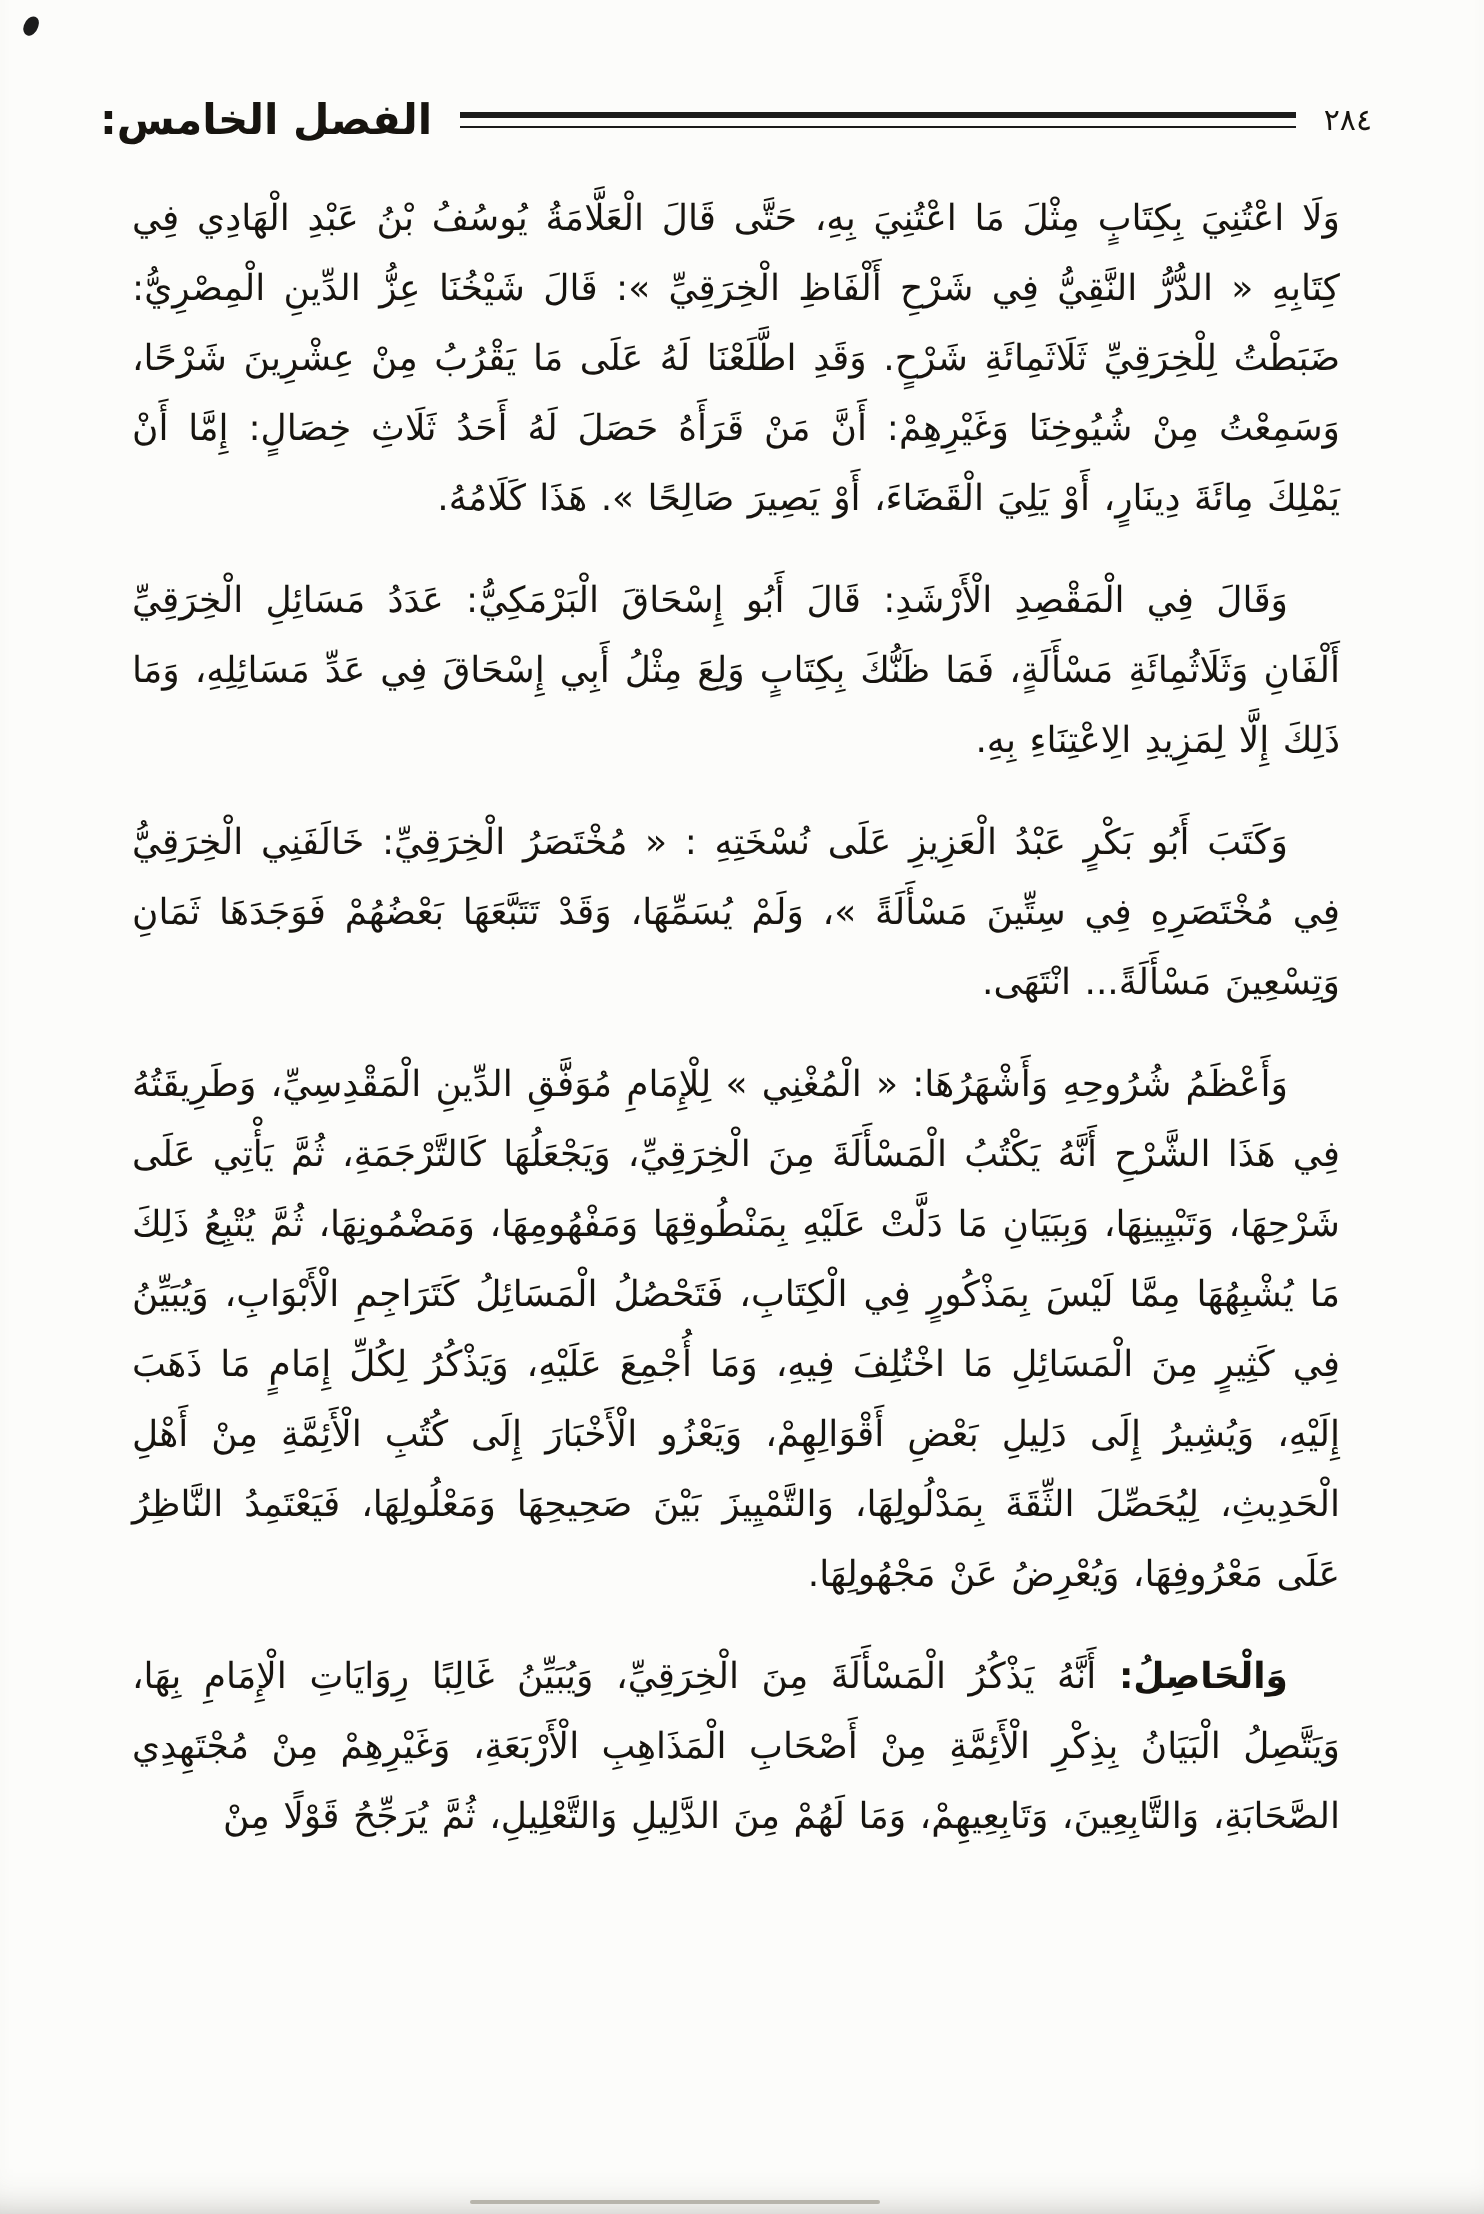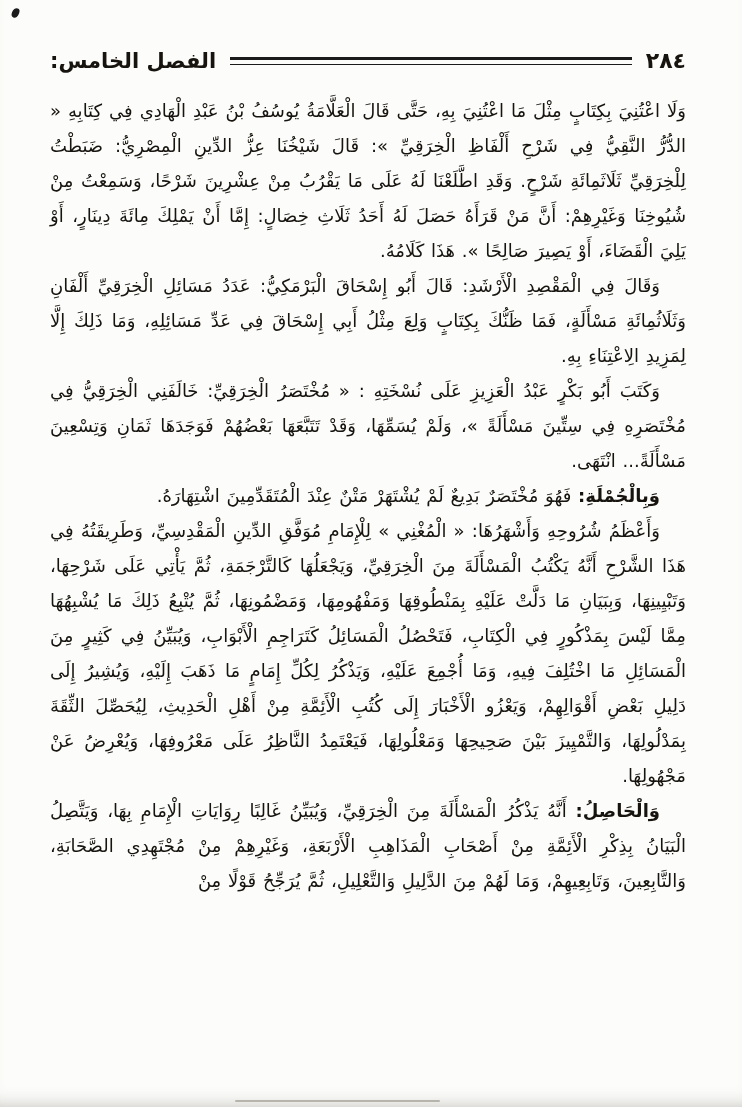--- a/index.html
+++ b/index.html
@@ -21,22 +21,22 @@
     box-shadow: inset 0 -16px 20px -18px rgba(90, 88, 80, 0.45);
   }
   .header {
     display: flex;
     align-items: center;
     gap: 10px;
     margin-top: 8px;
     margin-bottom: 20px;
   }
   .page-number {
-    font-weight: bold;
-    font-size: 22px;
+    font-weight: normal;
+    font-size: 15px;
     white-space: nowrap;
     letter-spacing: 1px;
   }
   .rule {
     flex: 1;
     height: 4px;
     border-top: 3px solid #1b1b1b;
     border-bottom: 1px solid #1b1b1b;
     margin: 0 4px;
   }
@@ -45,21 +45,21 @@
     font-size: 21px;
     white-space: nowrap;
   }
   .body-text {
     font-size: 18px;
     line-height: 35px;
     text-align: justify;
     word-spacing: 1px;
   }
   .body-text p {
-    margin: 0;
+    margin: 16px;
   }
   .body-text p.indent {
     text-indent: 26px;
   }
   .lead {
     font-weight: bold;
   }
   .speck {
     position: absolute;
     top: 8px;
@@ -94,21 +94,20 @@
   </div>
 
   <div class="body-text">
 
     <p><span>وَلَا اعْتُنِيَ بِكِتَابٍ مِثْلَ مَا اعْتُنِيَ بِهِ، حَتَّى قَالَ الْعَلَّامَةُ يُوسُفُ بْنُ عَبْدِ الْهَادِي فِي كِتَابِهِ « الدُّرُّ النَّقِيُّ فِي شَرْحِ أَلْفَاظِ الْخِرَقِيِّ »: قَالَ شَيْخُنَا عِزُّ الدِّينِ الْمِصْرِيُّ: ضَبَطْتُ لِلْخِرَقِيِّ ثَلَاثَمِائَةِ شَرْحٍ. وَقَدِ اطَّلَعْنَا لَهُ عَلَى مَا يَقْرُبُ مِنْ عِشْرِينَ شَرْحًا، وَسَمِعْتُ مِنْ شُيُوخِنَا وَغَيْرِهِمْ: أَنَّ مَنْ قَرَأَهُ حَصَلَ لَهُ أَحَدُ ثَلَاثِ خِصَالٍ: إِمَّا أَنْ يَمْلِكَ مِائَةَ دِينَارٍ، أَوْ يَلِيَ الْقَضَاءَ، أَوْ يَصِيرَ صَالِحًا ». هَذَا كَلَامُهُ.</span></p>
 
     <p class="indent"><span>وَقَالَ فِي الْمَقْصِدِ الْأَرْشَدِ: قَالَ أَبُو إِسْحَاقَ الْبَرْمَكِيُّ: عَدَدُ مَسَائِلِ الْخِرَقِيِّ أَلْفَانِ وَثَلَاثُمِائَةِ مَسْأَلَةٍ، فَمَا ظَنُّكَ بِكِتَابٍ وَلِعَ مِثْلُ أَبِي إِسْحَاقَ فِي عَدِّ مَسَائِلِهِ، وَمَا ذَلِكَ إِلَّا لِمَزِيدِ الِاعْتِنَاءِ بِهِ.</span></p>
 
     <p class="indent"><span>وَكَتَبَ أَبُو بَكْرٍ عَبْدُ الْعَزِيزِ عَلَى نُسْخَتِهِ : « مُخْتَصَرُ الْخِرَقِيِّ: خَالَفَنِي الْخِرَقِيُّ فِي مُخْتَصَرِهِ فِي سِتِّينَ مَسْأَلَةً »، وَلَمْ يُسَمِّهَا، وَقَدْ تَتَبَّعَهَا بَعْضُهُمْ فَوَجَدَهَا ثَمَانِ وَتِسْعِينَ مَسْأَلَةً... انْتَهَى.</span></p>
 
-    <p class="indent"><strong class="lead">وَبِالْجُمْلَةِ:</strong><span> فَهُوَ مُخْتَصَرٌ بَدِيعٌ لَمْ يُشْتَهَرْ مَتْنٌ عِنْدَ الْمُتَقَدِّمِينَ اشْتِهَارَهُ.</span></p>
 
     <p class="indent"><span>وَأَعْظَمُ شُرُوحِهِ وَأَشْهَرُهَا: « الْمُغْنِي » لِلْإِمَامِ مُوَفَّقِ الدِّينِ الْمَقْدِسِيِّ، وَطَرِيقَتُهُ فِي هَذَا الشَّرْحِ أَنَّهُ يَكْتُبُ الْمَسْأَلَةَ مِنَ الْخِرَقِيِّ، وَيَجْعَلُهَا كَالتَّرْجَمَةِ، ثُمَّ يَأْتِي عَلَى شَرْحِهَا، وَتَبْيِينِهَا، وَبِبَيَانِ مَا دَلَّتْ عَلَيْهِ بِمَنْطُوقِهَا وَمَفْهُومِهَا، وَمَضْمُونِهَا، ثُمَّ يُتْبِعُ ذَلِكَ مَا يُشْبِهُهَا مِمَّا لَيْسَ بِمَذْكُورٍ فِي الْكِتَابِ، فَتَحْصُلُ الْمَسَائِلُ كَتَرَاجِمِ الْأَبْوَابِ، وَيُبَيِّنُ فِي كَثِيرٍ مِنَ الْمَسَائِلِ مَا اخْتُلِفَ فِيهِ، وَمَا أُجْمِعَ عَلَيْهِ، وَيَذْكُرُ لِكُلِّ إِمَامٍ مَا ذَهَبَ إِلَيْهِ، وَيُشِيرُ إِلَى دَلِيلِ بَعْضِ أَقْوَالِهِمْ، وَيَعْزُو الْأَخْبَارَ إِلَى كُتُبِ الْأَئِمَّةِ مِنْ أَهْلِ الْحَدِيثِ، لِيُحَصِّلَ الثِّقَةَ بِمَدْلُولِهَا، وَالتَّمْيِيزَ بَيْنَ صَحِيحِهَا وَمَعْلُولِهَا، فَيَعْتَمِدُ النَّاظِرُ عَلَى مَعْرُوفِهَا، وَيُعْرِضُ عَنْ مَجْهُولِهَا.</span></p>
 
     <p class="indent"><strong class="lead">وَالْحَاصِلُ:</strong><span> أَنَّهُ يَذْكُرُ الْمَسْأَلَةَ مِنَ الْخِرَقِيِّ، وَيُبَيِّنُ غَالِبًا رِوَايَاتِ الْإِمَامِ بِهَا، وَيَتَّصِلُ الْبَيَانُ بِذِكْرِ الْأَئِمَّةِ مِنْ أَصْحَابِ الْمَذَاهِبِ الْأَرْبَعَةِ، وَغَيْرِهِمْ مِنْ مُجْتَهِدِي الصَّحَابَةِ، وَالتَّابِعِينَ، وَتَابِعِيهِمْ، وَمَا لَهُمْ مِنَ الدَّلِيلِ وَالتَّعْلِيلِ، ثُمَّ يُرَجِّحُ قَوْلًا مِنْ</span></p>
 
   </div>
 
   <div class="bottom-mark"></div>
 
 </div>

